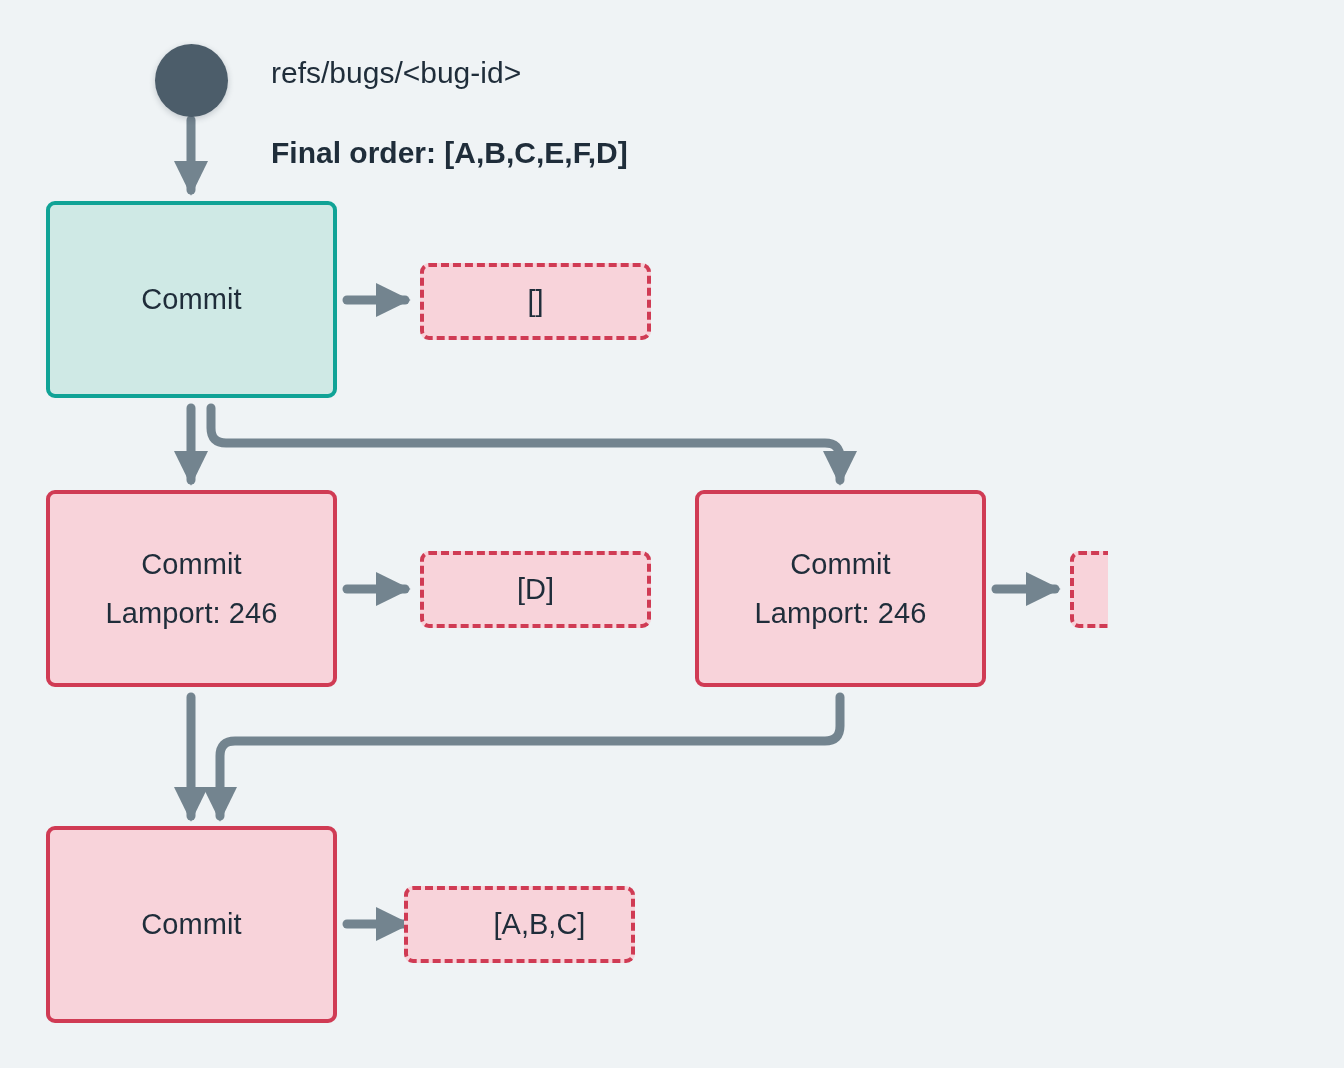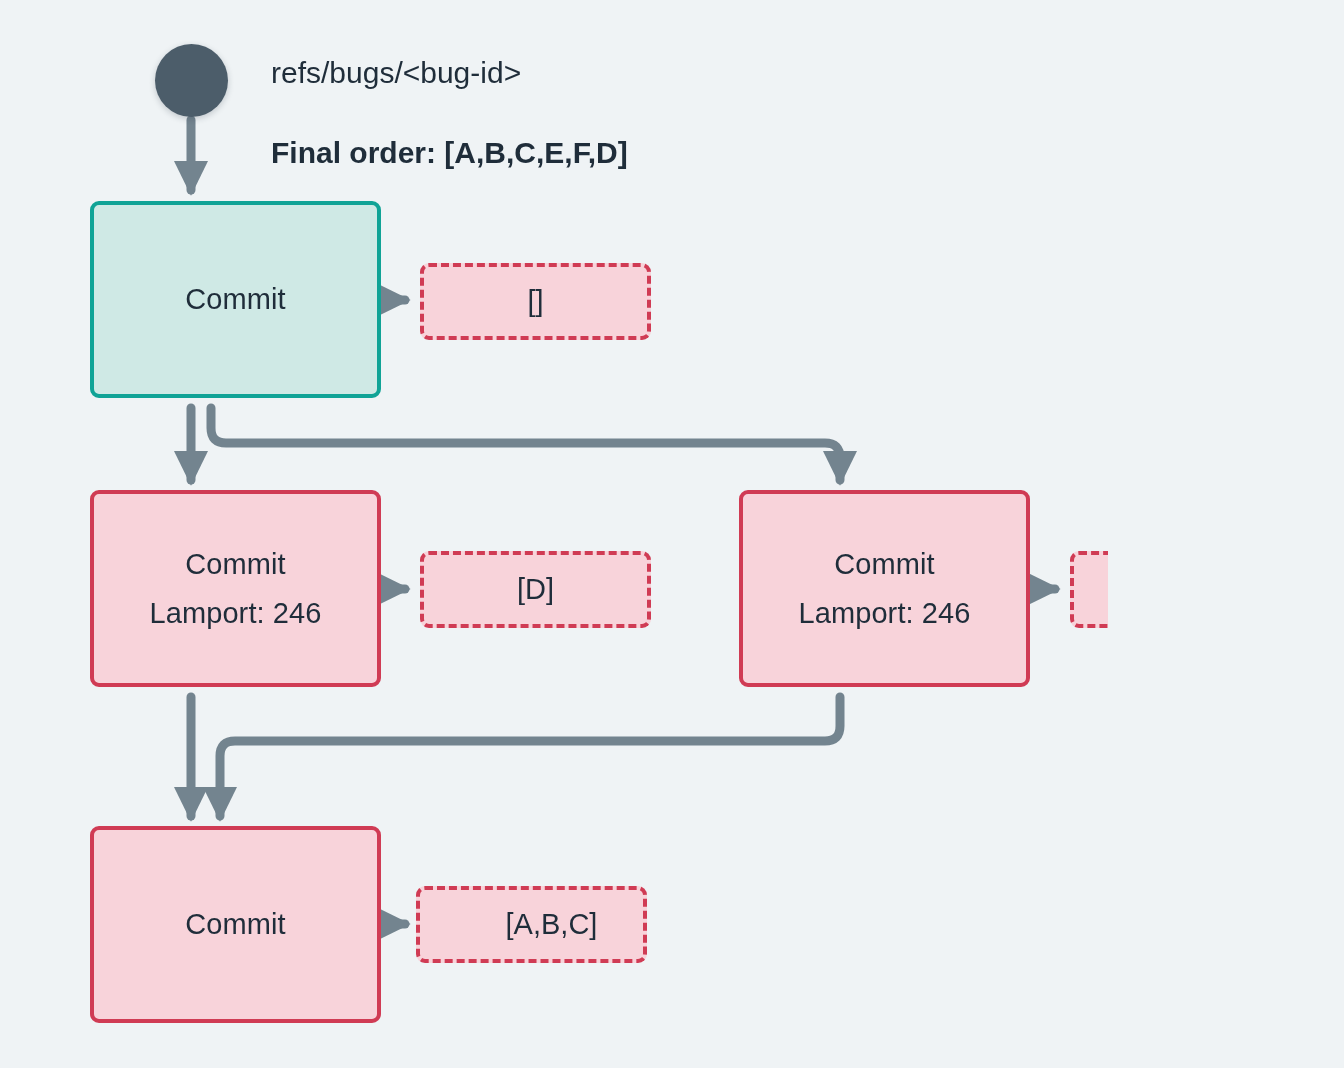--- a/index.html
+++ b/index.html
@@ -29,21 +29,20 @@
 
   .node {
     position: absolute;
     box-sizing: border-box;
     display: flex;
     flex-direction: column;
     align-items: center;
     justify-content: center;
     border-radius: 9px;
     text-align: center;
-    margin-left: 44px;
   }
   .node .line {
     font-size: 29px;
     line-height: 49px;
     color: #1f2d3a;
     white-space: nowrap;
     letter-spacing: 0.1px;
   }
 
   .commit-start {
@@ -153,17 +152,17 @@
   </div>
 
   <div class="oplist" style="left:1070px; top:551px; width:227px; height:77px;">
     <div class="line">[E,F]</div>
   </div>
 
   <div class="node commit-pending" style="left:46px; top:826px; width:291px; height:197px;">
     <div class="line">Commit</div>
   </div>
 
-  <div class="oplist" style="left:416px; top:886px; width:231px; height:77px;padding-left:40px;">
+  <div class="oplist" style="left:404px; top:886px; width:231px; height:77px;padding-left:40px;">
     <div class="line">[A,B,C]</div>
   </div>
 
 </div>
 
 </body></html>

